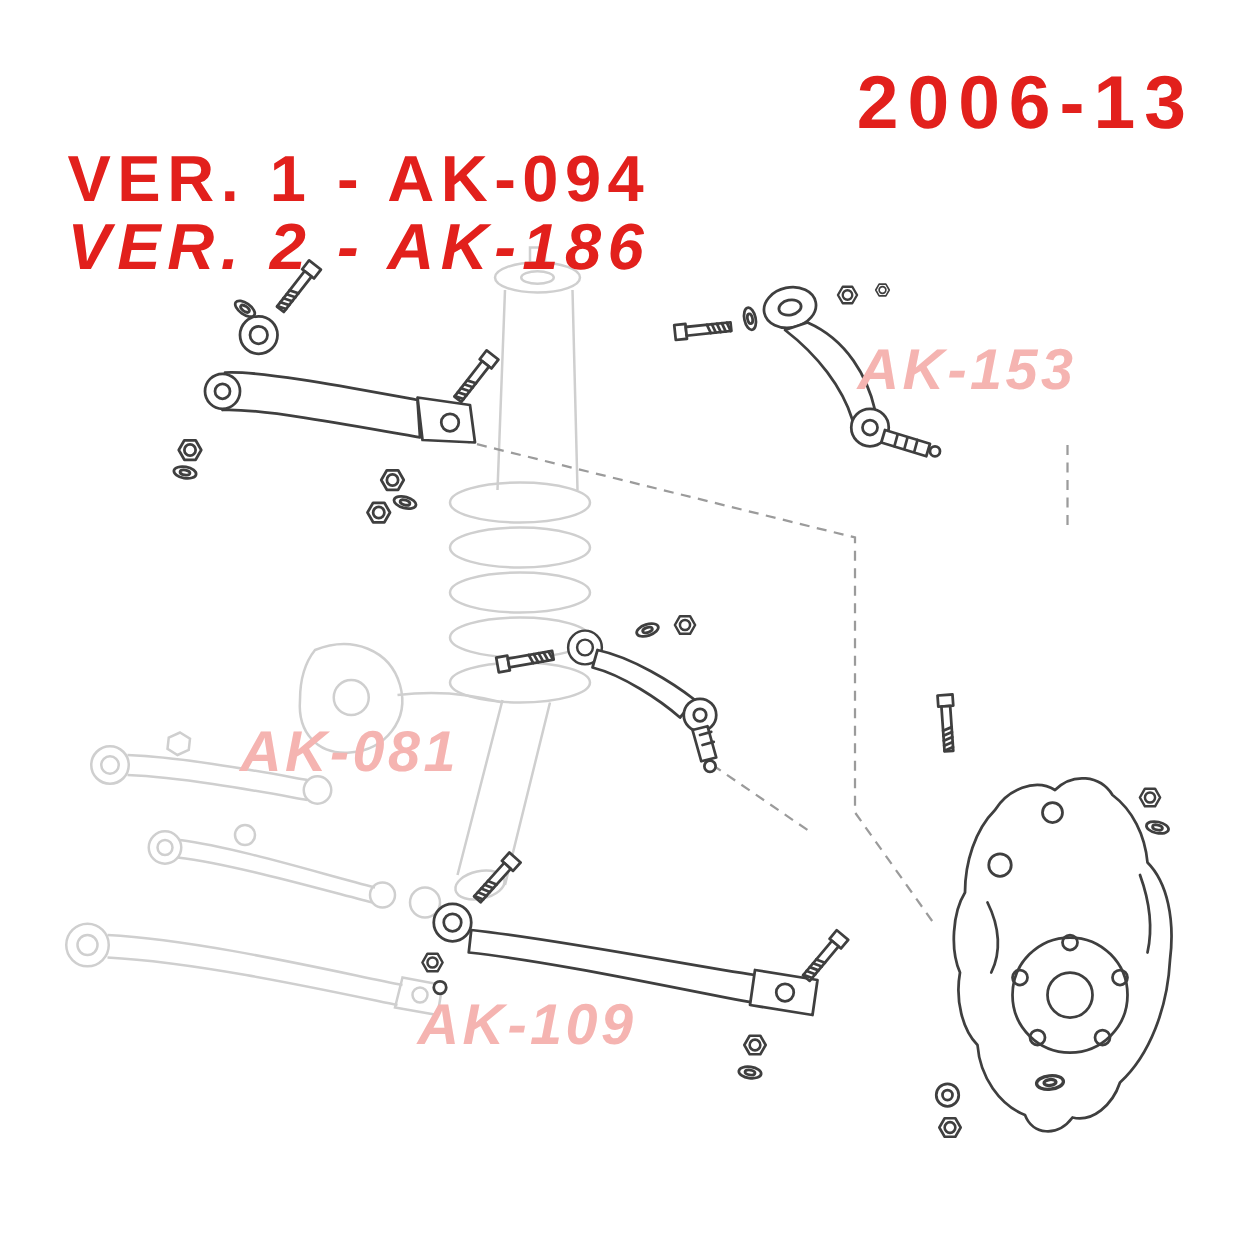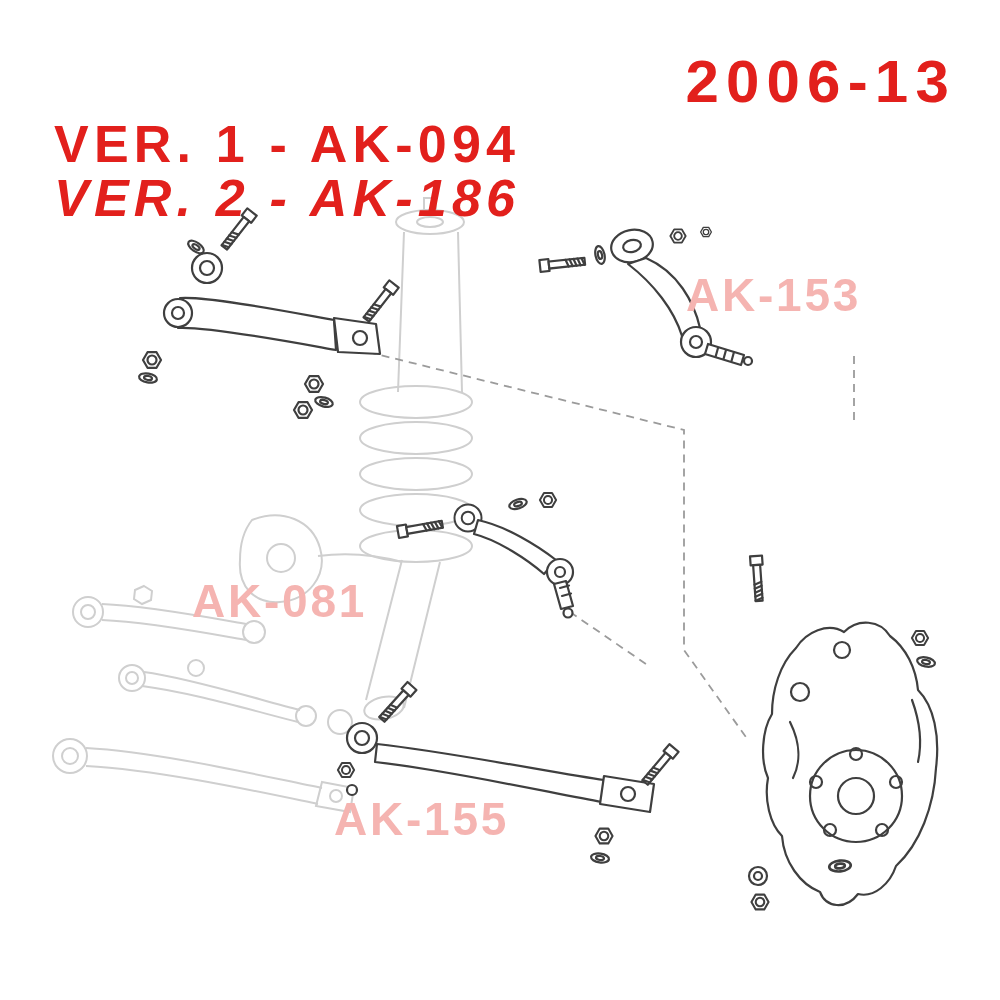--- a/index.html
+++ b/index.html
@@ -11,21 +11,21 @@
   .red-label{
     position:absolute;color:var(--accent-red,#e2201c);
     font-weight:700;line-height:1;white-space:nowrap;letter-spacing:0.10em;
   }
   .year{top:52px;right:44px;font-size:60px;letter-spacing:0.12em;}
   .ver{left:54px;font-size:52px;}
   .ver1{top:118px;}
   .ver2{top:172px;font-style:italic;}
   .pink-label{
     position:absolute;color:var(--label-pink,#f5b4b1);
-    font-weight:700;font-size:46px;line-height:1;letter-spacing:0.06em;white-space:nowrap;
+    font-weight:700;font-size:46px;line-height:1;letter-spacing:0.06em;white-space:nowrap;font-style:italic;
   }
   .lab-153{left:686px;top:272px;}
   .lab-095{left:192px;top:578px;}
   .lab-155{left:334px;top:796px;}
 </style>
 </head>
 <body>
 
 <div class="stage">
 
@@ -177,14 +177,14 @@
       </g>
     </g>
   </svg>
 
   <div class="red-label year">2006-13</div>
   <div class="red-label ver ver1">VER. 1 - AK-094</div>
   <div class="red-label ver ver2">VER. 2 - AK-186</div>
 
   <div class="pink-label lab-153">AK-153</div>
   <div class="pink-label lab-095">AK-081</div>
-  <div class="pink-label lab-155">AK-155</div>
+  <div class="pink-label lab-155">AK-109</div>
 </div>
 
 </body></html>

